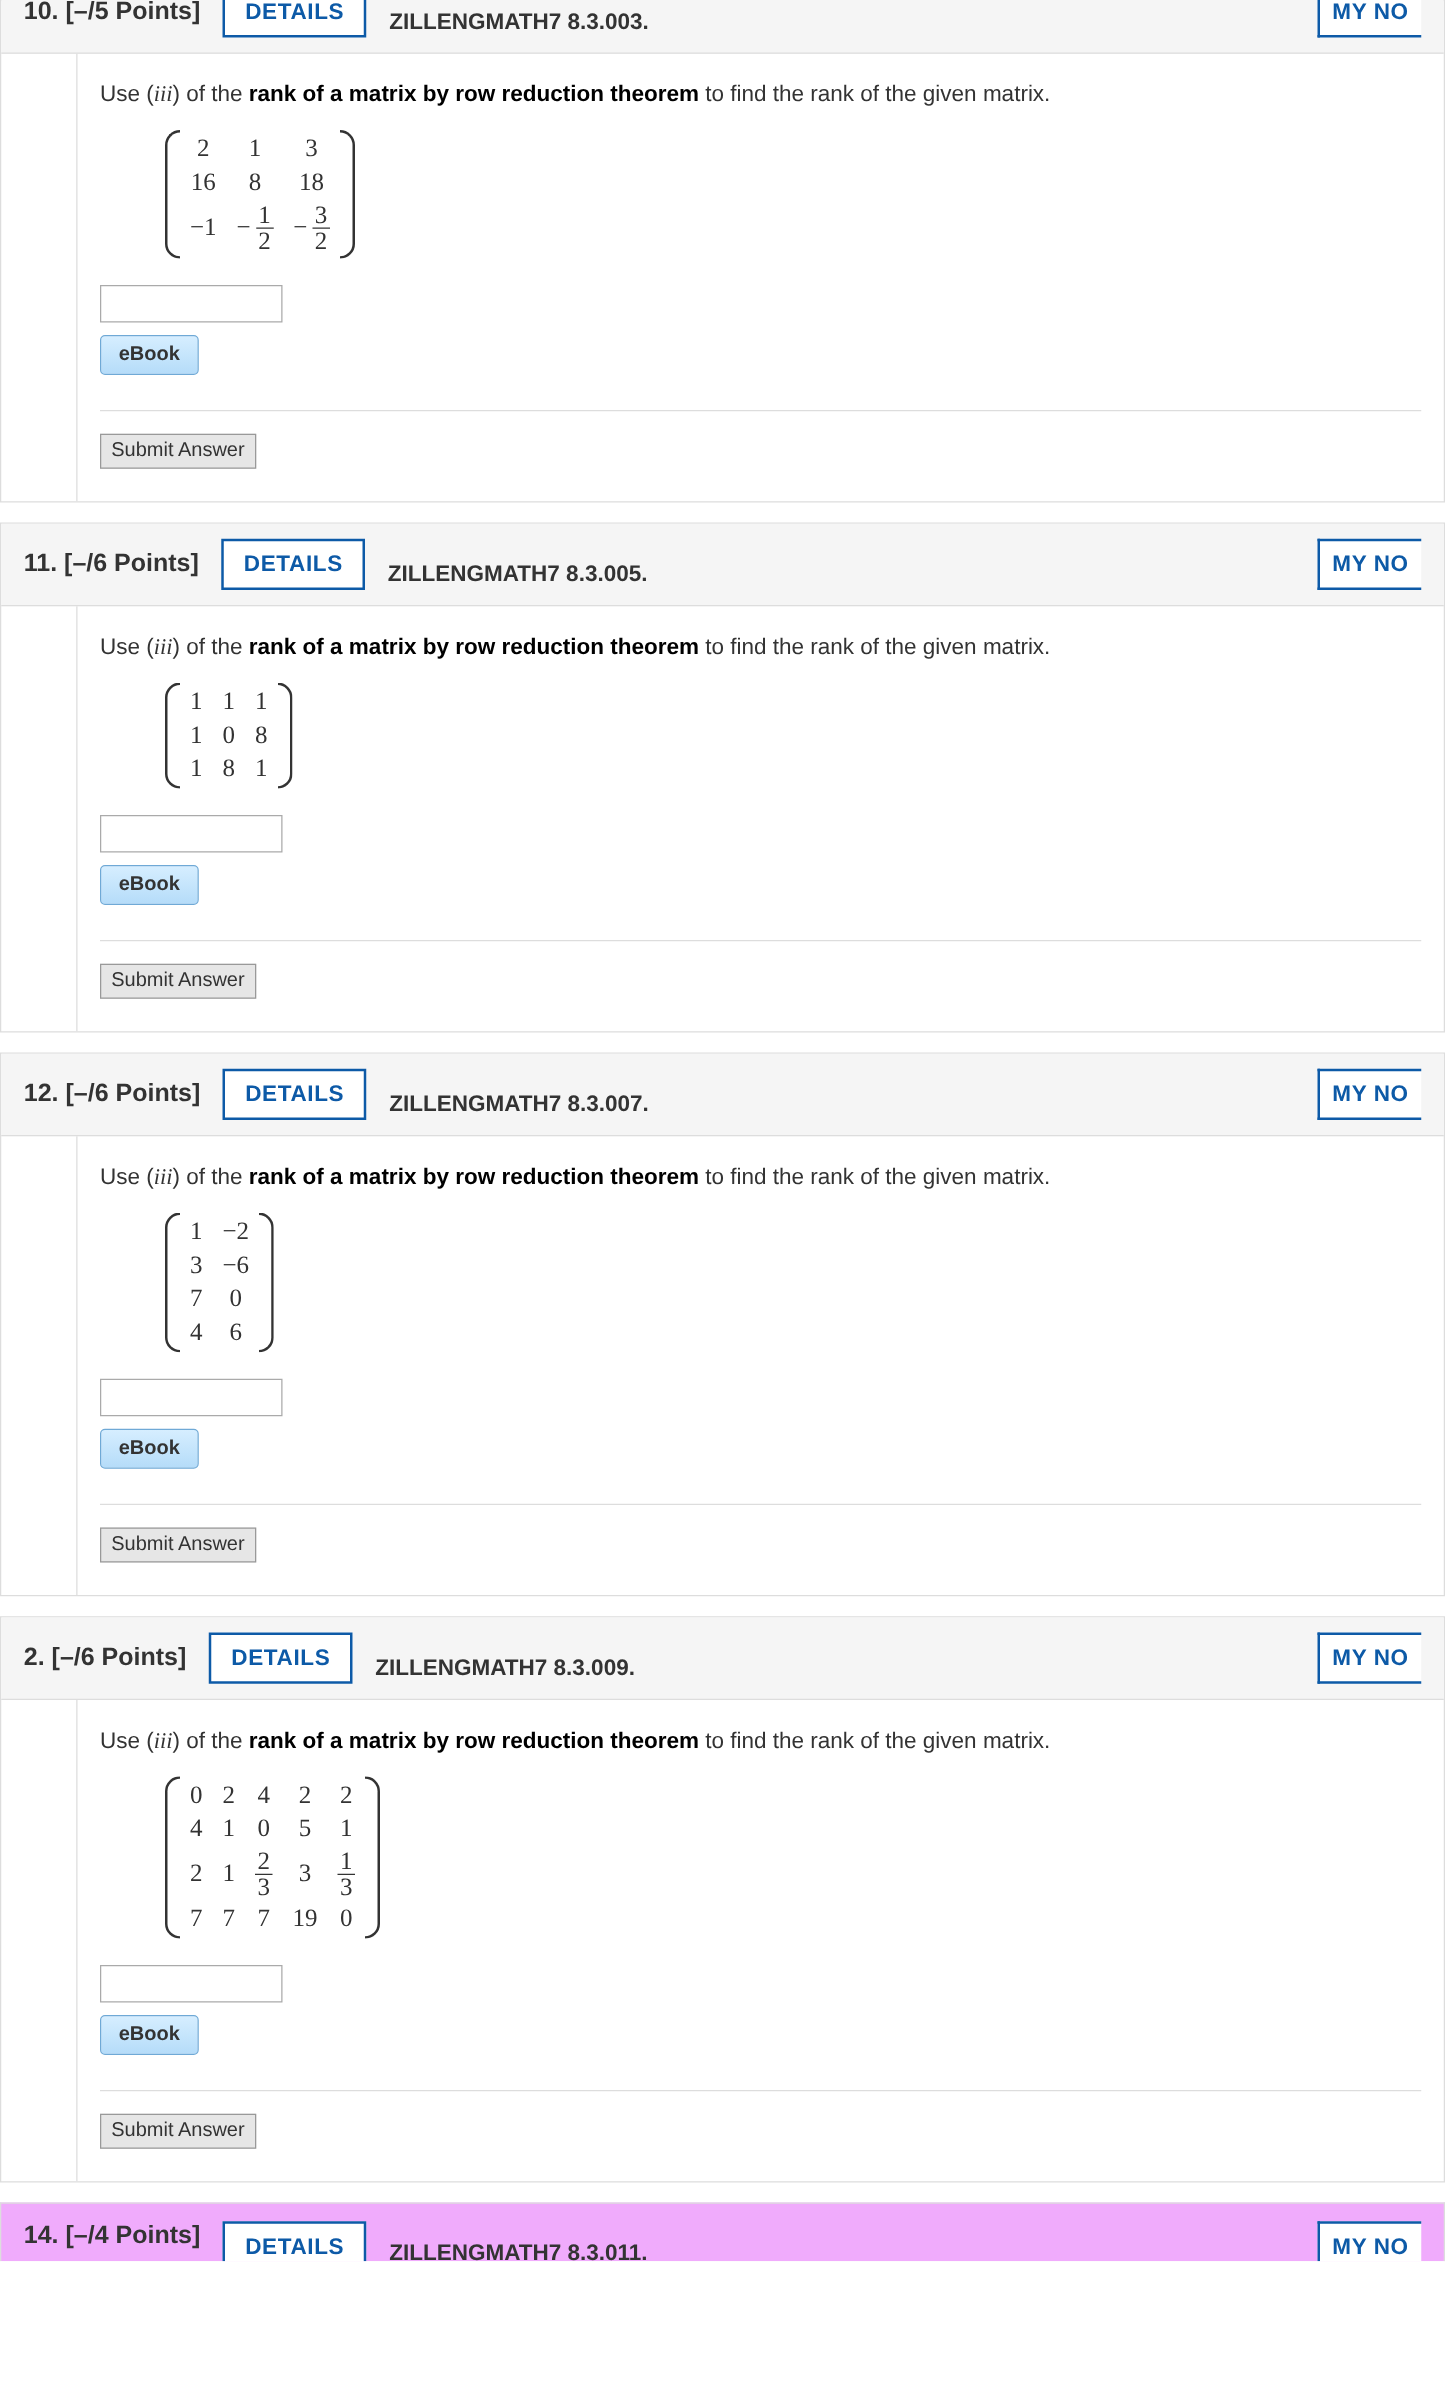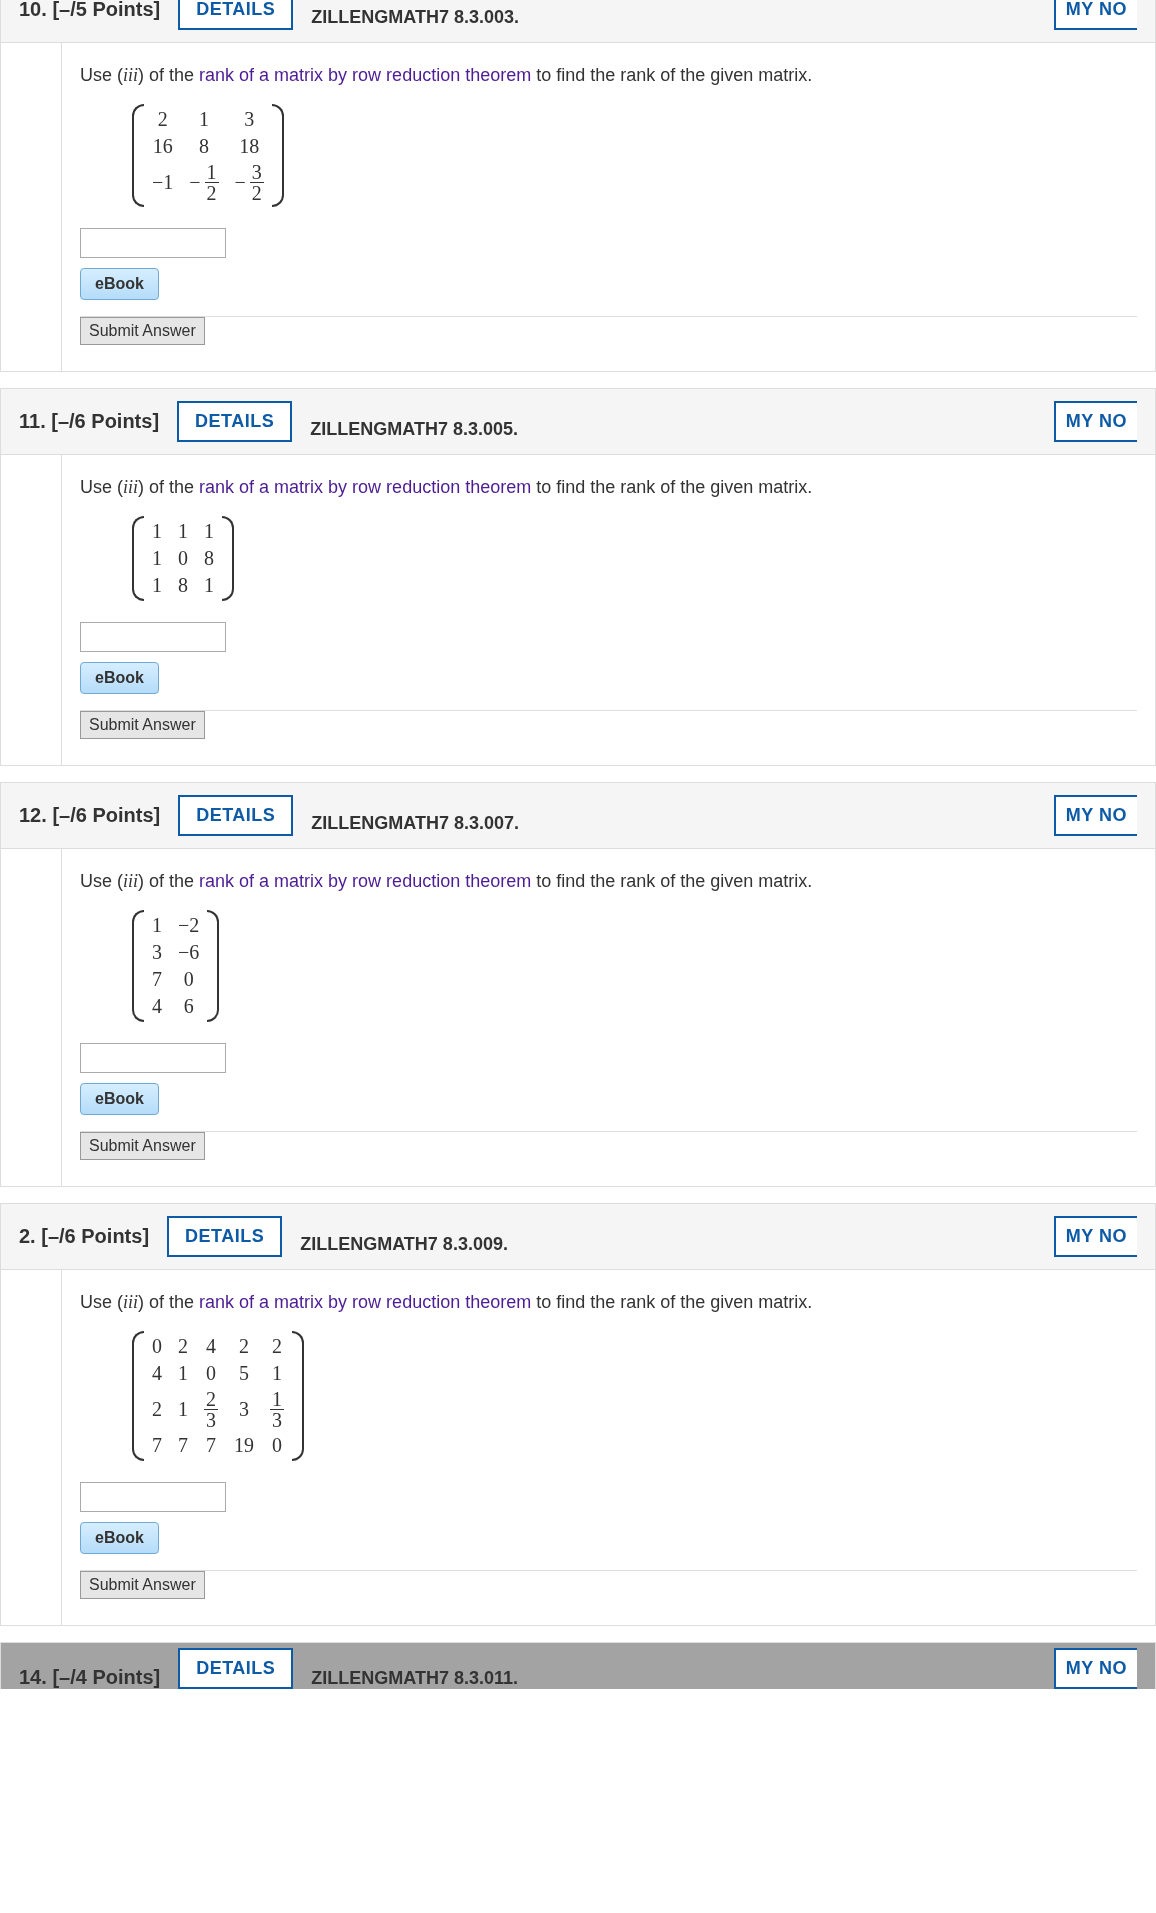--- a/index.html
+++ b/index.html
@@ -57,21 +57,21 @@
   .q-body {
     margin-left: 60px;
     border-left: 1px solid #ddd;
     padding: 22px 18px 26px 18px;
   }
   .prompt-line {
     margin-bottom: 10px;
     font-size: 18px;
   }
   .iii { font-style: italic; font-family: Liberation Serif, serif; }
-  .theorem-link { color: #4c1d95; }
+  .theorem-link { color: #000000; font-weight: bold; }
   .matrix-wrap {
     margin: 6px 0 14px 50px;
     display: inline-block;
   }
   .answer-input {
     width: 140px;
     height: 26px;
     border: 1px solid #aaa;
     display: block;
     margin-bottom: 10px;
@@ -82,21 +82,22 @@
     border-radius: 4px;
     font-weight: bold;
     padding: 6px 14px;
     font-size: 16px;
     color: #333;
     cursor: pointer;
     text-align: center;
   }
   .submit-row {
     border-top: 1px solid #ddd;
-    margin-top: 16px;
+    margin-top: 28px;
+    padding-top: 18px;
   }
   .submit-btn {
     background: #e6e6e6;
     border: 1px solid #999;
     padding: 4px 8px;
     font-size: 16px;
     color: #333;
     cursor: pointer;
   }
   
@@ -137,25 +138,25 @@
     line-height: 1;
   }
   .frac .num, .frac .den { display: block; padding: 0 2px; }
   .frac .num { border-bottom: 1.5px solid #333; }
   .neg { display: inline-flex; align-items: center; gap: 4px; }
   
   .cutoff-top .q-header { border-top: none; padding-top: 0; margin-top: -12px; }
   .partial-next {
     border: 1px solid #ddd;
     border-bottom: none;
-    background: #a3a3a3;
+    background: #f0abfc;
     padding: 14px 18px 0 18px;
     display: flex;
     gap: 18px;
-    align-items: flex-end;
+    align-items: flex-start;
     height: 32px;
     overflow: hidden;
   }
 </style>
 </head>
 <body>
 
 <div id="root">
   <div class="question cutoff-top">
     <div class="q-header">

